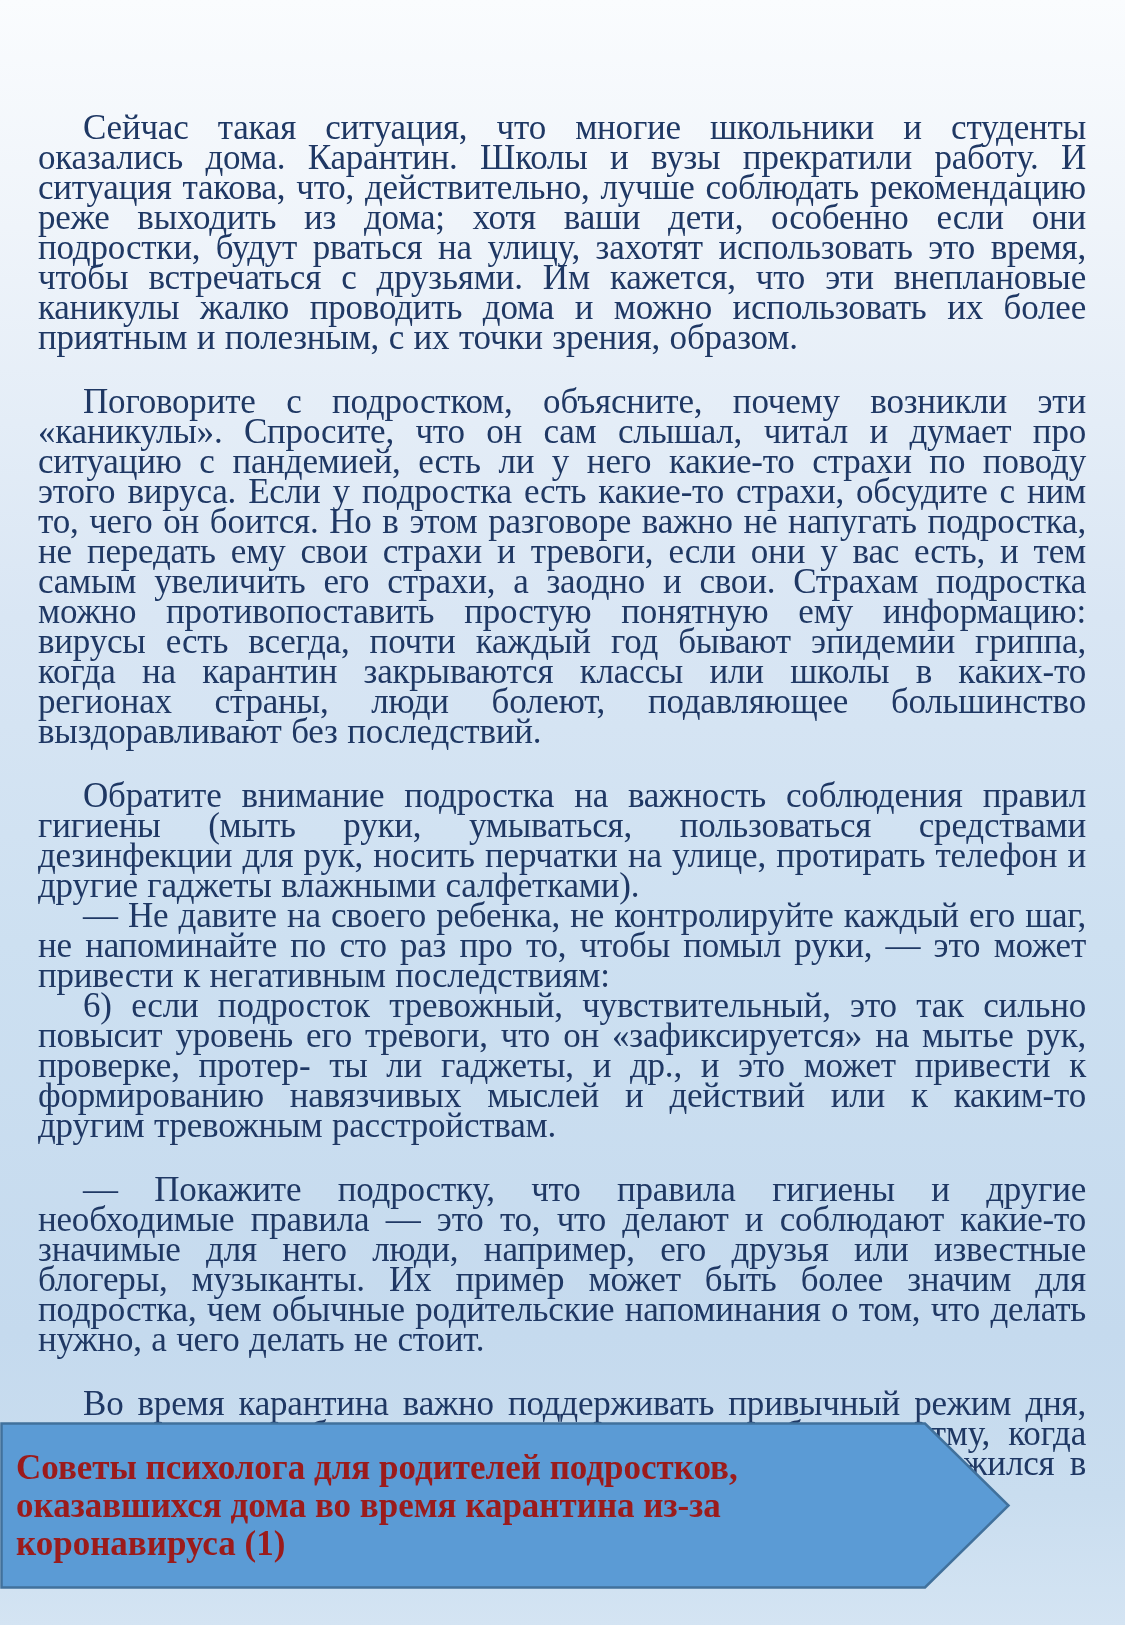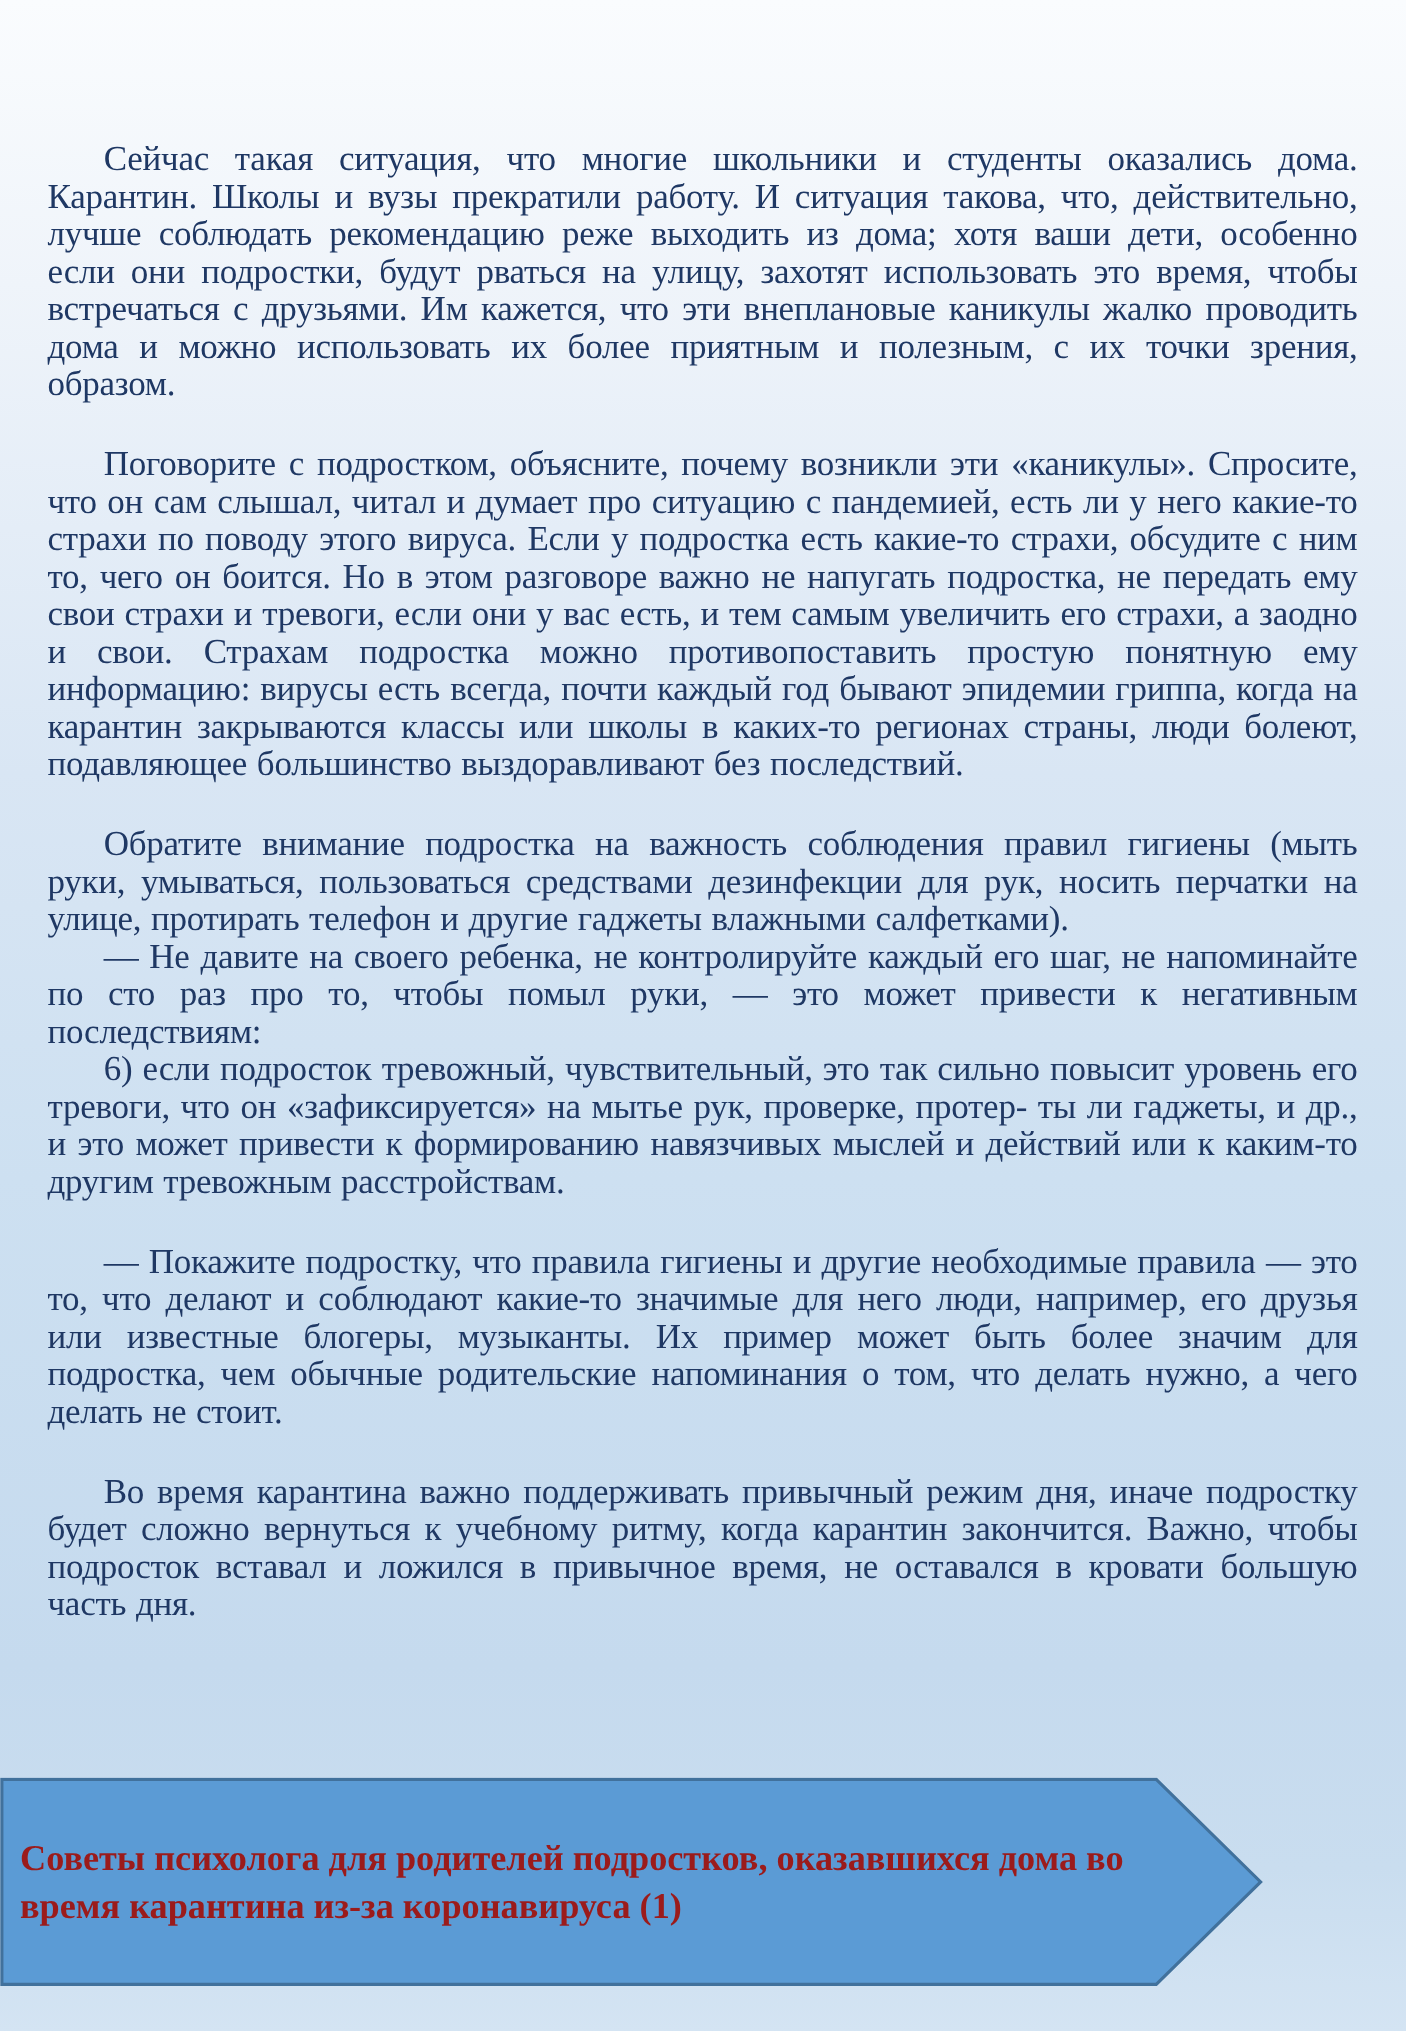--- a/index.html
+++ b/index.html
@@ -25,21 +25,21 @@
   .text-block {
     position: absolute;
     top: 113px;
     left: 38px;
     right: 39px;
   }
 
   .para {
     margin: 0;
     color: #1F3864;
-    font-size: 28px;
+    font-size: 35px;
     line-height: 30px;
     text-align: justify;
     text-indent: 45px;
     letter-spacing: -0.2px;
     word-spacing: 1px;
   }
 
   .para.gap {
     margin-top: 34px;
   }
@@ -61,21 +61,21 @@
 
   .banner-title {
     position: absolute;
     left: 16px;
     top: 0;
     height: 100%;
     width: 902px;
     display: flex;
     align-items: center;
     color: #9B1B1B;
-    font-size: 29px;
+    font-size: 35px;
     line-height: 38px;
     font-weight: bold;
     text-align: left;
   }
 </style>
 </head>
 <body>
 
 <div class="text-block">
   <p class="para">Сейчас такая ситуация, что многие школьники и студенты оказались дома. Карантин. Школы и вузы прекратили работу. И ситуация такова, что, действительно, лучше соблюдать рекомендацию реже выходить из дома; хотя ваши дети, особенно если они подростки, будут рваться на улицу, захотят использовать это время, чтобы встречаться с друзьями. Им кажется, что эти внеплановые каникулы жалко проводить дома и можно использовать их более приятным и полезным, с их точки зрения, образом.</p>

